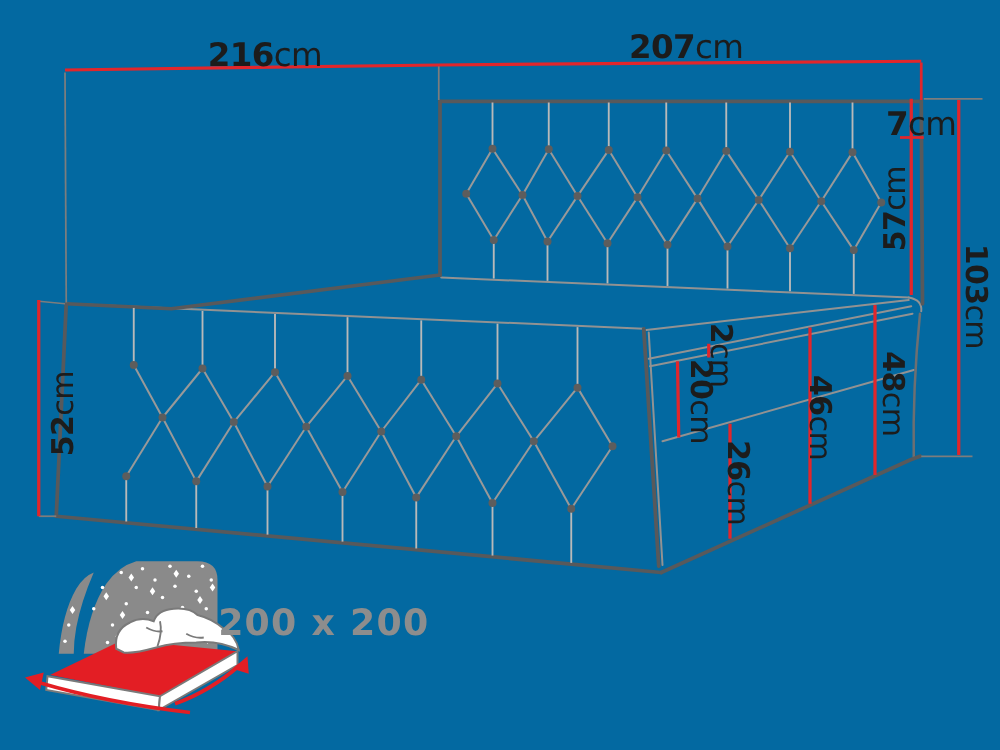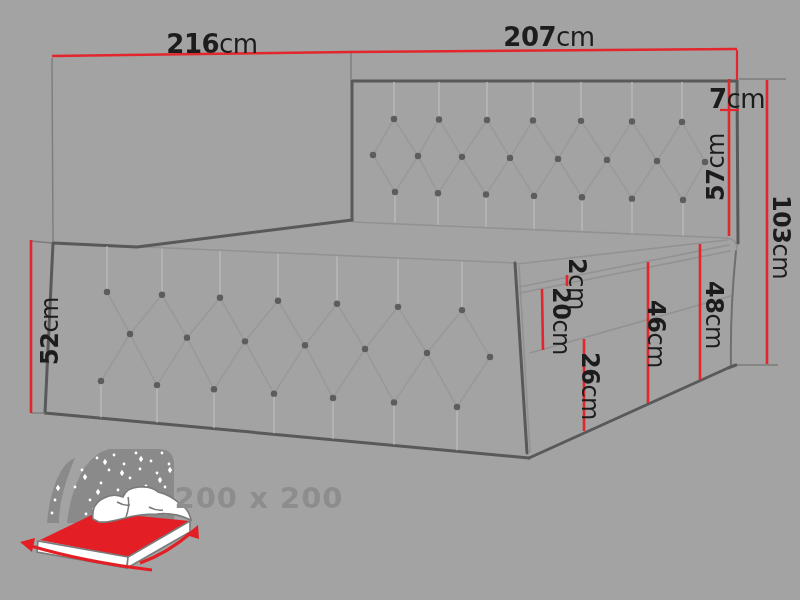--- a/index.html
+++ b/index.html
@@ -1,16 +1,16 @@
 <!DOCTYPE html>
 <html><head>
 <meta charset="utf-8">
 <style>
   html,body{margin:0;padding:0;background:#ffffff;}
-  .canvas{position:relative;width:800px;height:600px;background:#a3a3a3;overflow:hidden;
+  .canvas{position:relative;width:800px;height:600px;background:#0369a1;overflow:hidden;
           font-family:"DejaVu Sans","Liberation Sans",sans-serif;}
   svg{display:block;}
   .dim-label{font-family:"DejaVu Sans","Liberation Sans",sans-serif;font-size:26px;fill:#1c1c1c;}
   .dim-label .num{font-weight:700;letter-spacing:-0.5px;}
   .dim-label .unit{font-weight:400;letter-spacing:-0.5px;}
   .dim-label-sm{font-size:24px;}
   .size-label{font-family:"DejaVu Sans","Liberation Sans",sans-serif;font-size:29px;font-weight:700;fill:#8d8d8d;letter-spacing:1px;}
   .outline-thick{stroke:#58595b;stroke-width:3;fill:none;stroke-linejoin:round;stroke-linecap:round;}
   .outline-med{stroke:#6e6f71;stroke-width:2;fill:none;stroke-linecap:round;}
   .outline-thin{stroke:#929292;stroke-width:1.6;fill:none;stroke-linecap:round;}

